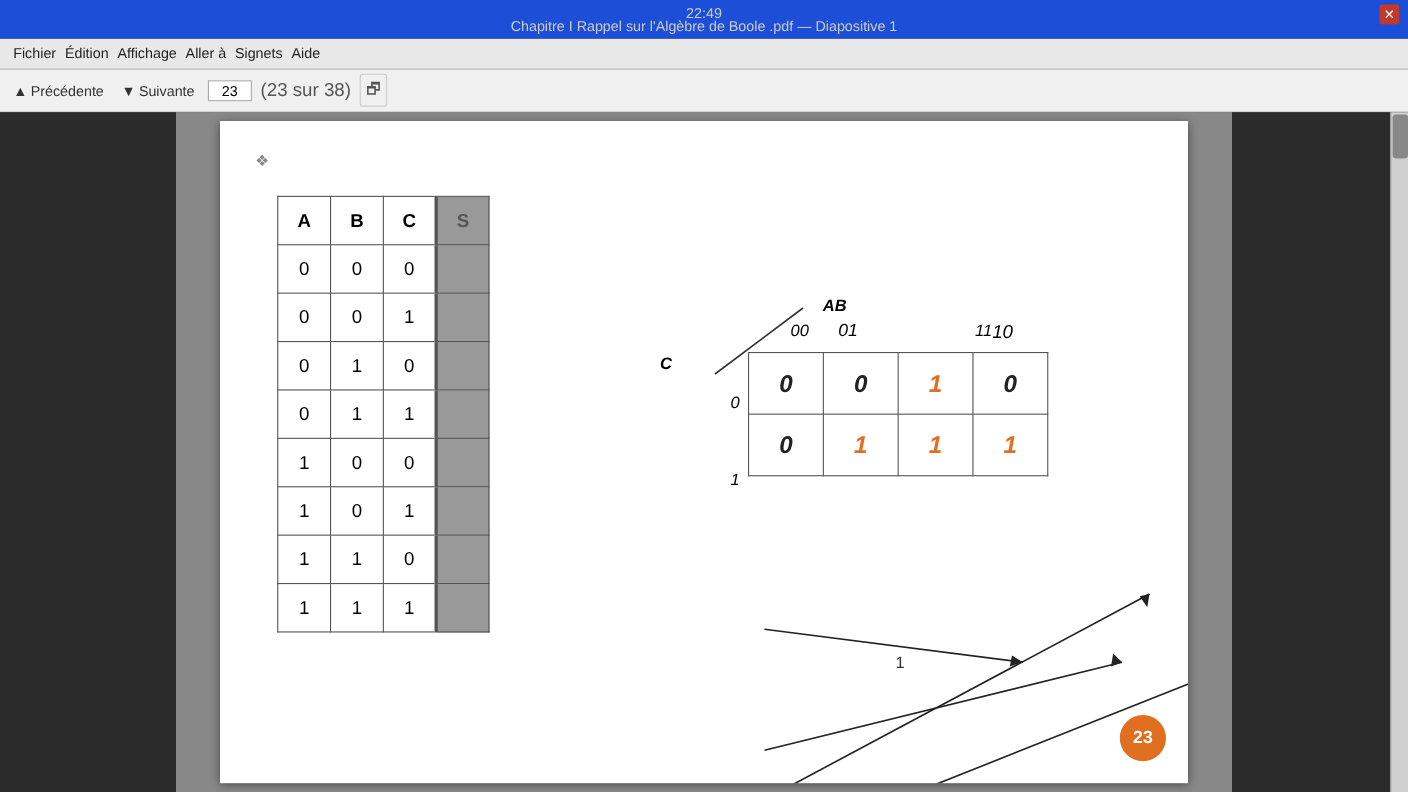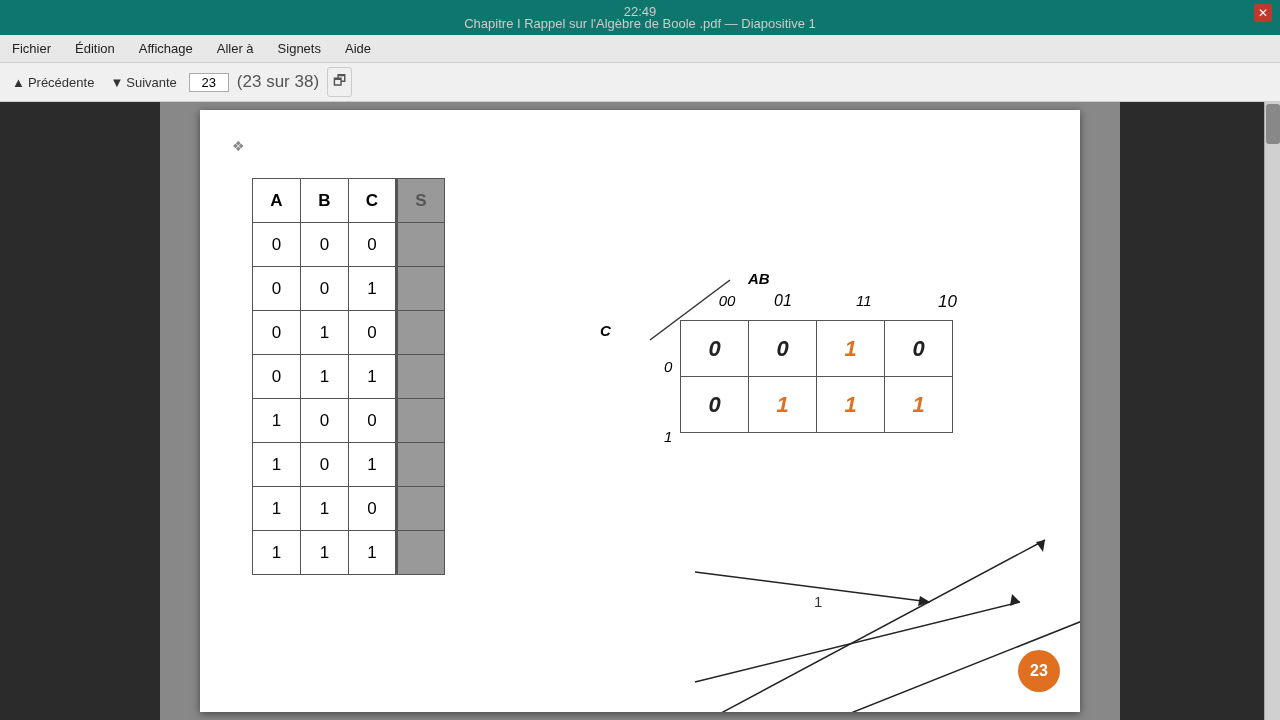--- a/index.html
+++ b/index.html
@@ -7,21 +7,21 @@
       background: #000;
       width: 1280px;
       height: 720px;
       overflow: hidden;
       font-family: Arial, sans-serif;
       font-size: 14px;
     }
 
     
     #titlebar {
-      background: #0f766e;
+      background: #1d4ed8;
       color: #ccc;
       text-align: center;
       font-size: 13px;
       padding: 4px 0;
       position: relative;
     }
     #clock {
       position: absolute;
       top: 4px;
       left: 50%;
@@ -50,21 +50,20 @@
       border-radius: 2px;
     }
 
     
     #menubar {
       background: #e8e8e8;
       border-bottom: 1px solid #ccc;
       display: flex;
       align-items: center;
       padding: 4px 8px;
-      gap: 16px;
     }
     .menu-item {
       color: #222;
       font-size: 13px;
       cursor: pointer;
       padding: 2px 4px;
     }
 
     
     #toolbar {
@@ -360,24 +359,24 @@
           <div style="position:relative; width:400px; height:320px;">
 
             <div style="position:absolute; top:0; left:168px; font-size:15px; font-weight:bold;">AB</div>
 
             <div style="position:absolute; top:52px; left:20px; font-size:15px; font-weight:bold;">C</div>
 
             <svg style="position:absolute; top:0; left:60px;" width="100" height="80">
               <line x1="10" y1="70" x2="90" y2="10" stroke="#333" stroke-width="1.5"></line>
             </svg>
 
-            <div style="position:absolute; top:22px; left:112px; display:flex; gap:12px;">
+            <div style="position:absolute; top:22px; left:112px; display:flex; gap:0;">
               <div style="width:70px; text-align:center; font-size:15px;">00</div>
               <div style="width:70px; font-size:16px;">01</div>
-              <div style="width:70px; text-align:left; font-size:15px;">11</div>
+              <div style="width:70px; text-align:right; font-size:15px;">11</div>
               <div style="width:70px; text-align:left; font-size:17px;">10</div>
             </div>
 
             <div style="position:absolute; top:88px; left:84px; font-size:15px;">0</div>
 
             <div style="position:absolute; top:158px; left:84px; font-size:15px;">1</div>
 
             <div style="position:absolute; top:50px; left:100px;">
               <table id="kmap">
                 <tbody id="kmap-tbody">

